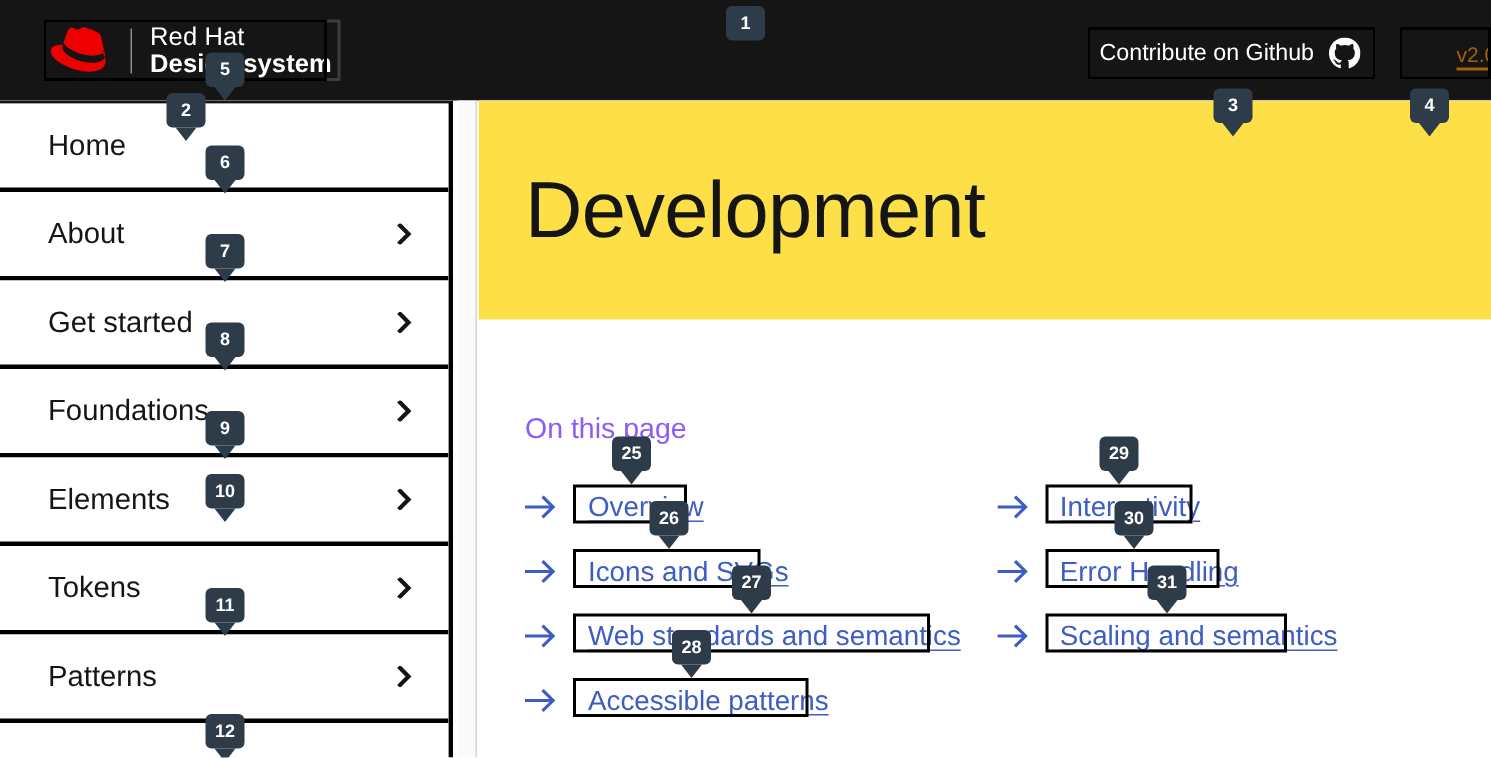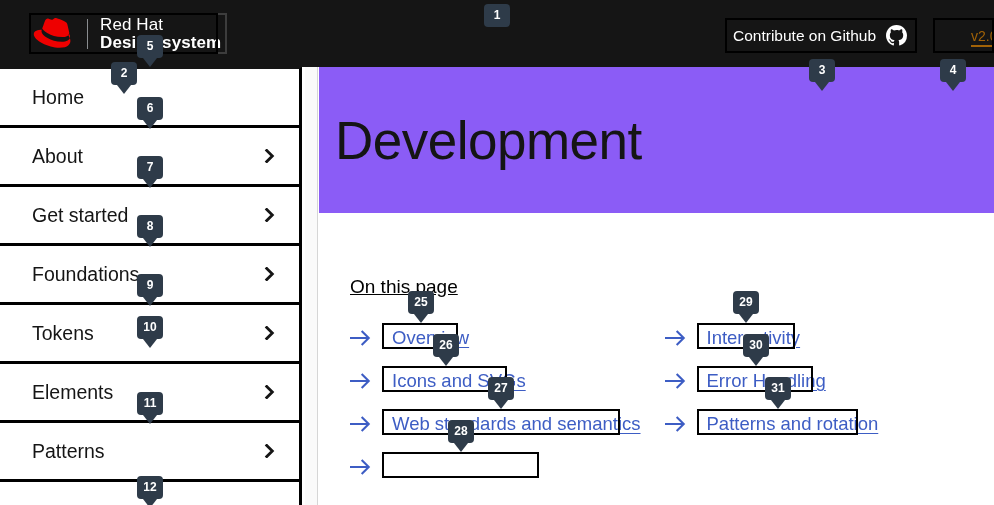--- a/index.html
+++ b/index.html
@@ -92,30 +92,30 @@
 
   
   .main {
     position: absolute; left: 319px; top: 67px;
     width: 675px; height: 438px;
     background: #ffffff;
     overflow: hidden;
   }
   .hero {
     width: 675px; height: 146px;
-    background: #8b5cf6;
+    background: #fde047;
     display: flex; align-items: center;
-    padding-left: 16px;
+    padding-left: 31px;
   }
   .hero-title {
     font-size: 53px; font-weight: 400; color: #151515; letter-spacing: -.5px;
   }
 
   .toc-wrap { padding: 63px 0 0 31px; }
-  .toc-heading { font-size: 19px; color: #000000; margin-bottom: 18px; text-decoration: underline; }
+  .toc-heading { font-size: 19px; color: #8b5cf6; margin-bottom: 18px; }
   .toc-cols { display: flex; }
   .toc-col { width: 315px; }
   .toc-col:nth-child(2) { width: 330px; }
   .toc-row { display: flex; align-items: center; height: 43px; }
   .toc-arrow { width: 21px; height: 16px; flex: none; margin-right: 21px; display:block; }
   .toc-link {
     color: #3d5dc4; font-size: 18.5px;
     text-decoration: underline; text-underline-offset: 3px;
     text-decoration-thickness: 1px;
     cursor: pointer; white-space: nowrap;
@@ -197,27 +197,27 @@
           <path d="M3.2 1.2L8 6l-4.8 4.8" stroke="#151515" stroke-width="2.4" fill="none" stroke-linecap="square"></path>
         </svg>
       </div>
       <div class="nav-item">
         <span class="nav-label">Foundations</span>
         <svg class="nav-chev" viewBox="0 0 12 12">
           <path d="M3.2 1.2L8 6l-4.8 4.8" stroke="#151515" stroke-width="2.4" fill="none" stroke-linecap="square"></path>
         </svg>
       </div>
       <div class="nav-item">
+        <span class="nav-label">Elements</span>
+        <svg class="nav-chev" viewBox="0 0 12 12">
+          <path d="M3.2 1.2L8 6l-4.8 4.8" stroke="#151515" stroke-width="2.4" fill="none" stroke-linecap="square"></path>
+        </svg>
+      </div>
+      <div class="nav-item">
         <span class="nav-label">Tokens</span>
-        <svg class="nav-chev" viewBox="0 0 12 12">
-          <path d="M3.2 1.2L8 6l-4.8 4.8" stroke="#151515" stroke-width="2.4" fill="none" stroke-linecap="square"></path>
-        </svg>
-      </div>
-      <div class="nav-item">
-        <span class="nav-label">Elements</span>
         <svg class="nav-chev" viewBox="0 0 12 12">
           <path d="M3.2 1.2L8 6l-4.8 4.8" stroke="#151515" stroke-width="2.4" fill="none" stroke-linecap="square"></path>
         </svg>
       </div>
       <div class="nav-item">
         <span class="nav-label">Patterns</span>
         <svg class="nav-chev" viewBox="0 0 12 12">
           <path d="M3.2 1.2L8 6l-4.8 4.8" stroke="#151515" stroke-width="2.4" fill="none" stroke-linecap="square"></path>
         </svg>
       </div>
@@ -252,40 +252,41 @@
             <div class="toc-row">
               <svg class="toc-arrow" viewBox="0 0 22 16">
                 <path d="M1 8h18M13 1.5L19.6 8 13 14.5" stroke="#3d5dc4" stroke-width="2.2" fill="none" stroke-linecap="square"></path>
               </svg>
               <a class="toc-link">Web standards and semantics</a>
             </div>
             <div class="toc-row">
               <svg class="toc-arrow" viewBox="0 0 22 16">
                 <path d="M1 8h18M13 1.5L19.6 8 13 14.5" stroke="#3d5dc4" stroke-width="2.2" fill="none" stroke-linecap="square"></path>
               </svg>
+              <a class="toc-link">Accessible patterns</a>
             </div>
           </div>
         <div class="toc-col" id="toc-right">
             <div class="toc-row">
               <svg class="toc-arrow" viewBox="0 0 22 16">
                 <path d="M1 8h18M13 1.5L19.6 8 13 14.5" stroke="#3d5dc4" stroke-width="2.2" fill="none" stroke-linecap="square"></path>
               </svg>
               <a class="toc-link">Interactivity</a>
             </div>
             <div class="toc-row">
               <svg class="toc-arrow" viewBox="0 0 22 16">
                 <path d="M1 8h18M13 1.5L19.6 8 13 14.5" stroke="#3d5dc4" stroke-width="2.2" fill="none" stroke-linecap="square"></path>
               </svg>
               <a class="toc-link">Error Handling</a>
             </div>
             <div class="toc-row">
               <svg class="toc-arrow" viewBox="0 0 22 16">
                 <path d="M1 8h18M13 1.5L19.6 8 13 14.5" stroke="#3d5dc4" stroke-width="2.2" fill="none" stroke-linecap="square"></path>
               </svg>
-              <a class="toc-link">Patterns and rotation</a>
+              <a class="toc-link">Scaling and semantics</a>
             </div>
           </div>
       </div>
     </div>
   </main>
 
   <div class="hl" style="left:29px;  top:13px;  width:189px; height:41px;"></div>
   <div class="hl" style="left:725px; top:18px;  width:192px; height:35px;"></div>
   <div class="hl" style="left:933px; top:18px;  width:61px;  height:35px;"></div>
   <div class="hl" style="left:382px; top:323px; width:76px;  height:26px;"></div>

